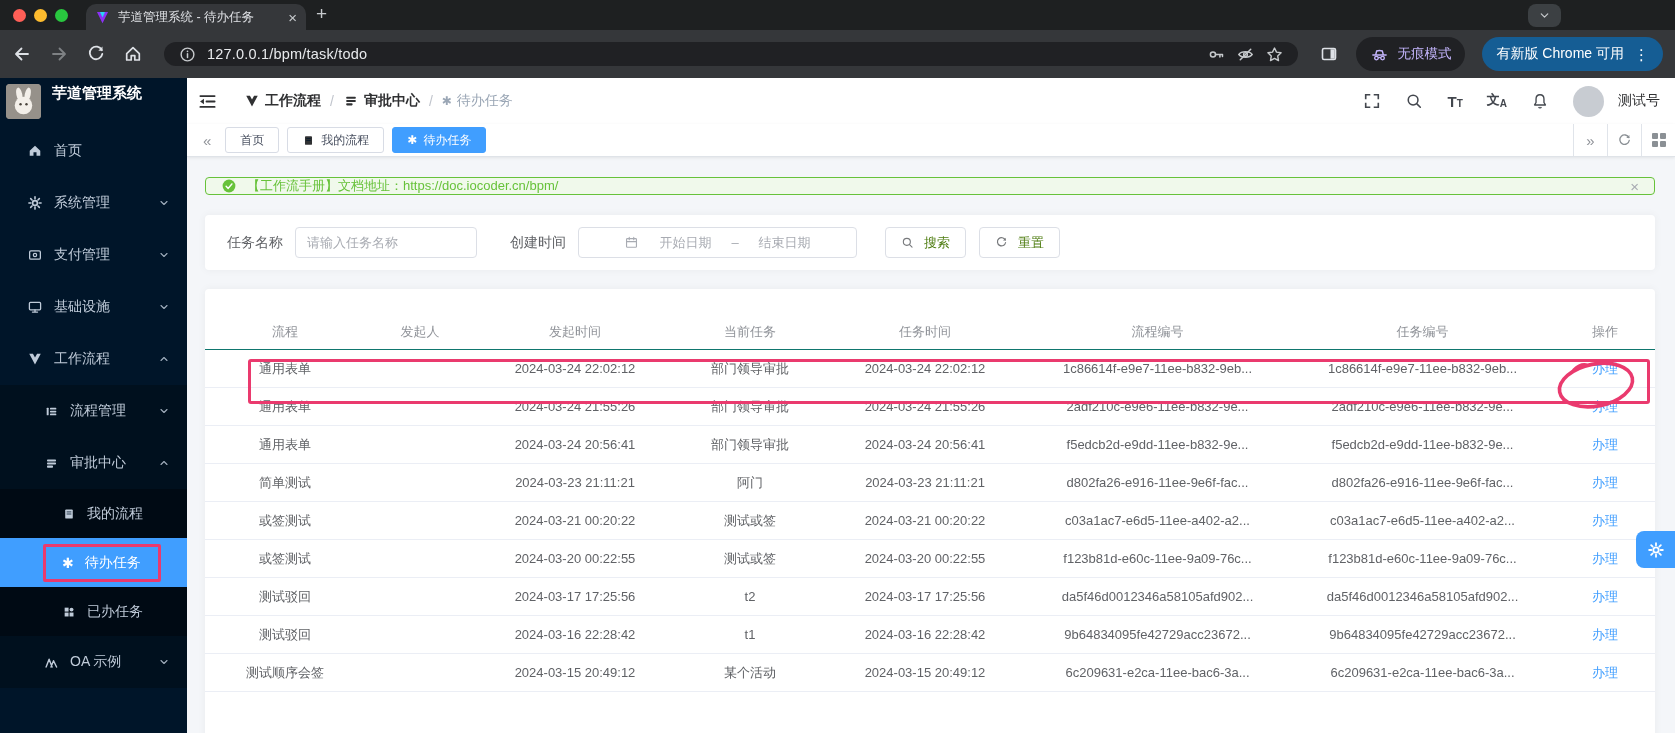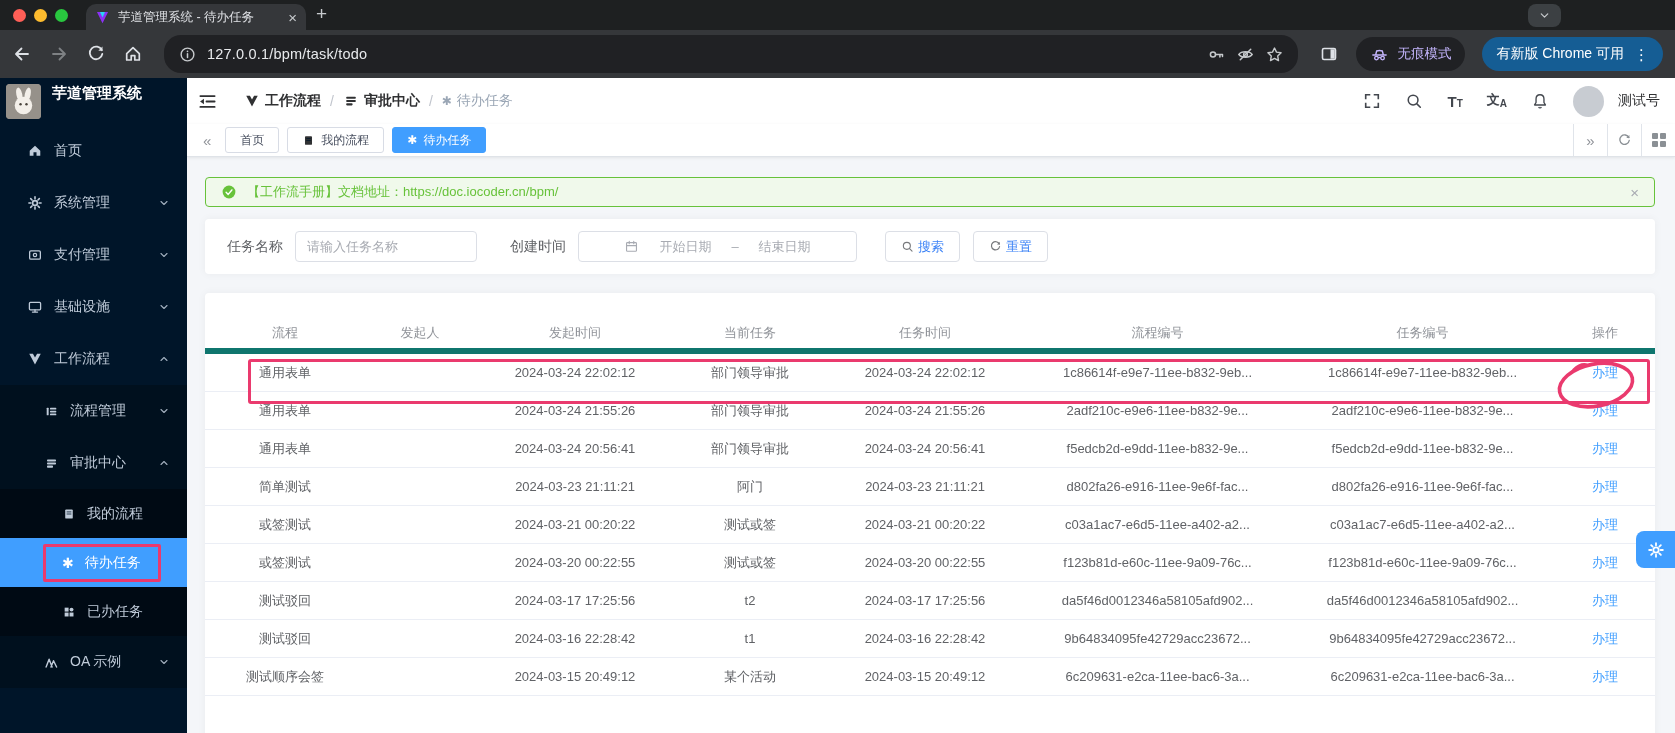--- a/index.html
+++ b/index.html
@@ -17,21 +17,21 @@
         color:#dfe1e5;font-size:12.5px}
   .btab .ttl{flex:1;white-space:nowrap;overflow:hidden}
   .tab-close{color:#c7cacd;font-size:15px;line-height:1;cursor:default}
   .newtab{position:absolute;left:316px;top:3px;color:#c7cacd;font-size:19px;font-weight:300}
   .strip-down{position:absolute;left:1528px;top:4px;width:33px;height:23px;background:#3c4043;
         border-radius:8px;display:flex;align-items:center;justify-content:center}
   .toolbar{position:absolute;top:30px;left:0;width:100%;height:48px;background:#35373a;
         display:flex;align-items:center;padding:0 12px;gap:17px}
   .nav-ic{width:20px;height:20px;color:#dee1e6}
   .nav-ic.dim{color:#7e8184}
-  .addr{flex:1;height:38px;margin:0 4px;border-radius:17px;background:#202124;display:flex;
+  .addr{flex:1;height:24px;margin:0 4px;border-radius:17px;background:#202124;display:flex;
         align-items:center;padding:8px 14px;gap:10px;color:#e8eaed;font-size:14.5px}
   .addr .url{flex:1;letter-spacing:.2px}
   .addr-ic{width:19px;height:19px;color:#c6c9cc}
   .pill{height:34px;border-radius:17px;display:flex;align-items:center;gap:8px;padding:0 14px;
         font-size:13.5px;white-space:nowrap}
   .pill.incog{background:#202124;color:#c4b5fd}
   .pill.update{background:#155d94;color:#fff;font-size:14px;gap:10px}
   .kebab{font-size:15px;line-height:1;color:#fff;letter-spacing:0}
 
   
@@ -78,41 +78,41 @@
   .tag.active{background:#409eff;border-color:#409eff;color:#fff}
   .tag.active .ast{color:#fff}
   .ast{font-size:12px;line-height:1}
   .tags-right{margin-left:auto;display:flex;height:100%}
   .tags-right .cell{width:34px;display:flex;align-items:center;justify-content:center;border-left:1px solid #e0e4ea;color:#8b9095}
   .tags-right .cell svg{width:15px;height:15px}
   .grid4{display:grid;grid-template-columns:6px 6px;grid-gap:2px}
   .grid4 i{width:6px;height:6px;background:#8b9095;border-radius:1px}
 
   .content{flex:1;position:relative;padding:20px 20px 0 18px;overflow:hidden}
-  .alert{height:30px;border:1px solid #67c23a;background:#f0f9eb;border-radius:4px;display:flex;
-        align-items:center;padding:0 15px;gap:10px;color:#67c23a;font-size:13px;margin-bottom:12px}
+  .alert{height:18px;border:1px solid #67c23a;background:#f0f9eb;border-radius:4px;display:flex;
+        align-items:center;padding:0 15px;gap:10px;color:#67c23a;font-size:13px;margin-bottom:20px}
   .alert .txt{flex:1}
   .alert .closex{color:#a8abb2;font-size:15px}
 
   .fcard{background:#fff;border-radius:4px;box-shadow:0 0 8px rgba(0,0,0,.05);height:55px;
         display:flex;align-items:center;padding:0 22px;margin-bottom:19px;font-size:14px;color:#606266}
   .flabel{margin-right:12px;white-space:nowrap}
   .inp{height:31px;border:1px solid #dcdfe6;border-radius:4px;background:#fff;display:flex;
         align-items:center;font-size:13px;color:#a8abb2;padding:0 11px}
   .inp.name{width:182px;margin-right:33px}
   .inp.date{width:279px;margin-right:28px;gap:20px;justify-content:center}
   .cal-ic{width:15px;height:15px;color:#a8abb2;flex-shrink:0}
   .btn{height:31px;border:1px solid #dcdfe6;border-radius:4px;background:#fff;display:flex;
-        align-items:center;gap:4px;padding:0 15px;font-size:13px;color:#3b82f6;margin-right:13px}
+        align-items:center;gap:10px;padding:0 15px;font-size:13px;color:#4d7c0f;margin-right:13px}
   .btn svg{width:13px;height:13px;color:#77797c}
 
   .tcard{background:#fff;border-radius:4px;box-shadow:0 0 8px rgba(0,0,0,.05);padding-top:25px;height:520px}
   .trow{display:grid;grid-template-columns:160px 110px 200px 150px 200px 265px 265px 100px;
         align-items:center;text-align:center;font-size:13px}
-  .thead{height:36px;color:#909399;border-bottom:6px solid #0f766e}
+  .thead{height:36px;color:#909399;border-bottom:1px solid #0f766e}
   .tr{height:38px;color:#606266;border-bottom:1px solid #ebeef5}
   .cell-ellip{overflow:hidden;white-space:nowrap;padding:0 4px}
   .action{color:#409eff;cursor:default}
 
   
   .anno{position:absolute;border:3px solid #ea3a6e;pointer-events:none}
   .anno-row{left:248px;top:359px;width:1402px;height:45px;border-radius:3px}
   .anno-side{left:43px;top:544px;width:118px;height:38px;border-radius:2px}
   .anno-circ{position:absolute;left:1546px;top:352px;pointer-events:none}
   .gearbtn{position:absolute;right:0;top:531px;width:39px;height:37px;background:#409eff;

